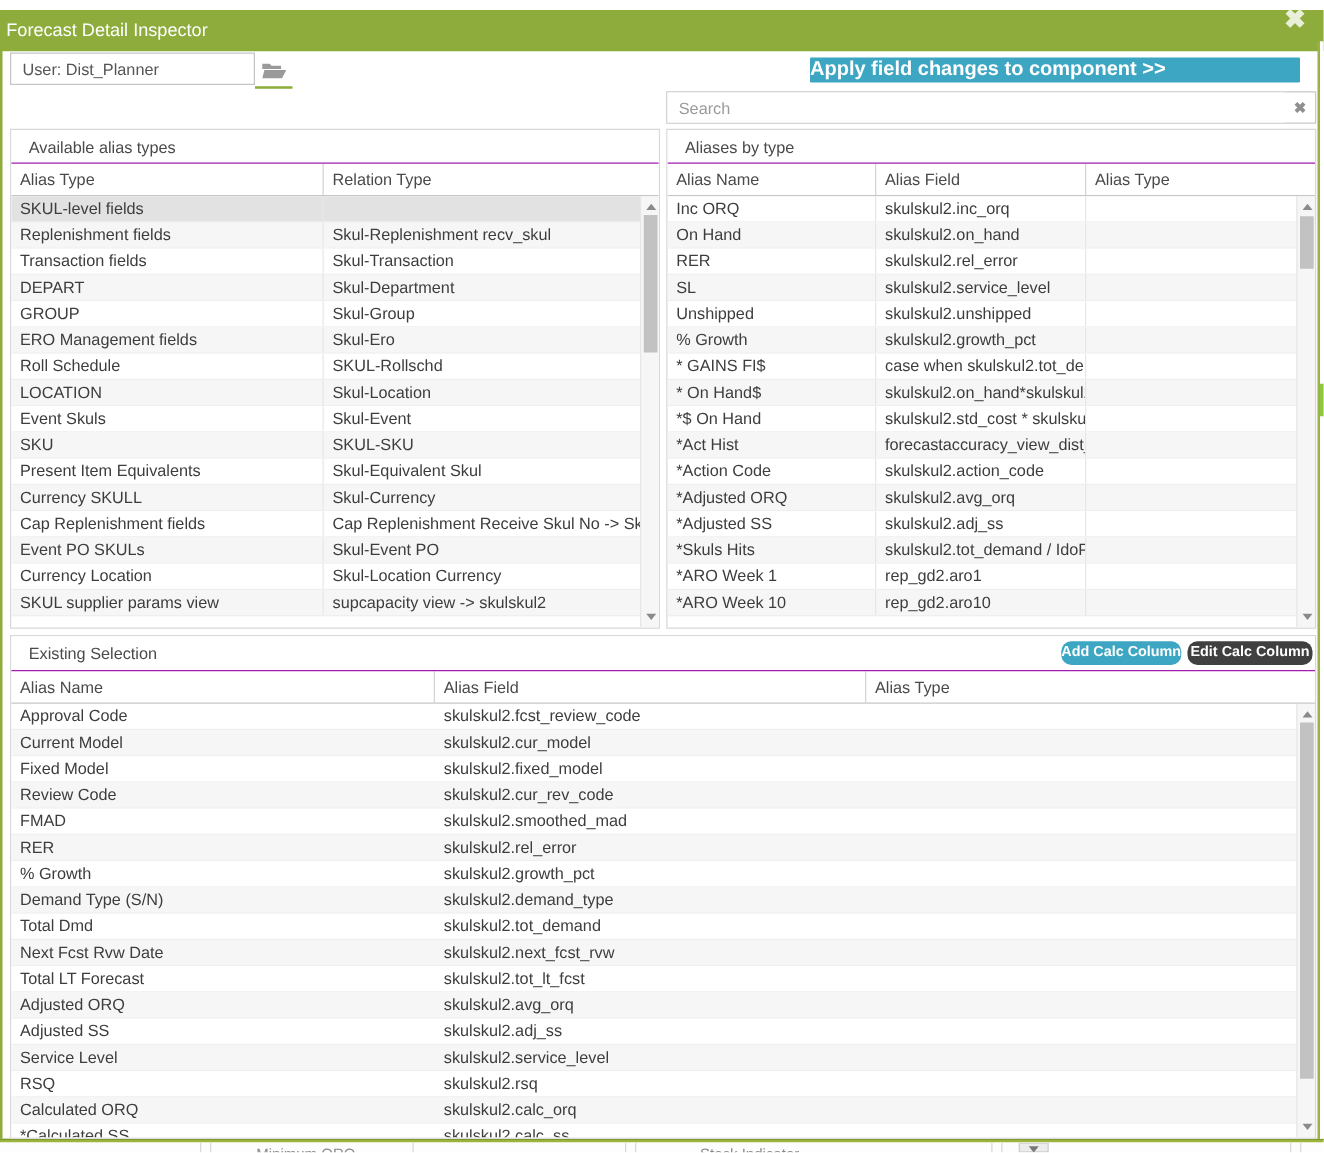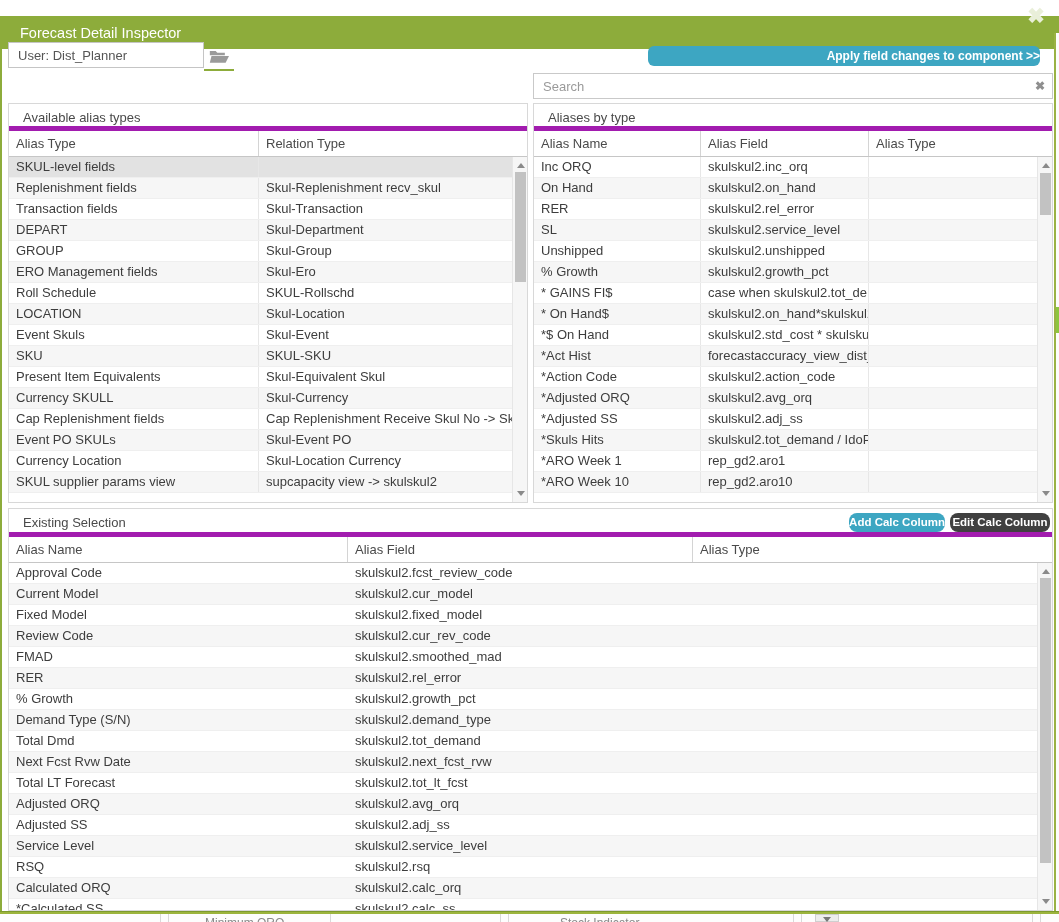--- a/index.html
+++ b/index.html
@@ -7,24 +7,24 @@
   body {
     font-family: "Liberation Sans", sans-serif;
     background: #ffffff;
     position: relative;
     color: #3d3d3d;
   }
   .abs { position: absolute; }
 
   
   .titlebar {
-    left: 0; top: 16px; width: 1059px; height: 33px;
+    left: 0; top: 8px; width: 1059px; height: 33px;
     background: #8dac3b; color: #ffffff;
     display: flex; align-items: center;
-    padding: 0 20px; font-size: 14.5px;
+    padding: 0 5px; font-size: 14.5px;
   }
   .close-btn {
     position: absolute; left: 1022px; top: 2px;
     width: 28px; height: 28px; line-height: 28px;
     text-align: center; color: #e9efd9;
     font-size: 21px; font-weight: bold; cursor: pointer;
   }
   .edge-l { left: 0; top: 33px; width: 2px; height: 878px; background: #8dac3b; }
   .edge-r { left: 1053.5px; top: 33px; width: 2px; height: 878px; background: #9ab244; }
   .edge-b { left: 0; top: 911px; width: 1059px; height: 3px; background: #9cb43d; border-top:1px solid #7d9a2e; }
@@ -33,24 +33,24 @@
   .user-input {
     left: 8px; top: 42px; width: 196px; height: 26px;
     border: 1px solid #c5c5c5; background: #fff;
     font-family: "Liberation Sans", sans-serif;
     font-size: 13px; color: #555; padding: 0 9px; outline: none;
   }
   .folder-btn { left: 205px; top: 45px; width: 28px; height: 23px; text-align:center; cursor: pointer; }
   .tab-underline { left: 204px; top: 69px; width: 30px; height: 2px; background: #8dac3b; }
   .apply-btn {
     left: 648px; top: 46px; width: 392px; height: 20px;
-    background: #3da6c2; border: none; border-radius: 6px;
-    color: #ffffff; font-weight: bold; font-size: 12px;
+    background: #3da6c2; border: none; border-radius: 1px;
+    color: #ffffff; font-weight: bold; font-size: 16px;
     font-family: "Liberation Sans", sans-serif;
-    line-height: 20px; text-align: right; cursor: pointer;
+    line-height: 20px; text-align: left; cursor: pointer;
   }
 
   
   .search-wrap {
     left: 533px; top: 73px; width: 520px; height: 26px;
     border: 1px solid #c9c9c9; background: #fff;
     display: flex; align-items: stretch;
   }
   .search-wrap input {
     flex: 1; border: none; outline: none; padding: 0 9px;
@@ -60,21 +60,21 @@
   .search-clear {
     width: 24px; display: flex; align-items: center; justify-content: center;
     color: #8f8f8f; font-size: 12px; font-weight: bold; cursor: pointer;
   }
 
   
   .panel { border: 1px solid #d8d8d8; background: #fff; overflow: hidden; }
   .panel-title {
     height: 27px; line-height: 27px; padding-left: 14px;
     font-size: 13px; color: #4a4a4a;
-    border-bottom: 5px solid #a21caf; background: #fff;
+    border-bottom: 1px solid #a21caf; background: #fff;
     position: relative;
   }
   .colhead {
     height: 26px; display: flex; border-bottom: 1px solid #c6c6c6; background: #fff;
   }
   .colhead .hcell {
     font-size: 13px; color: #4a4a4a; line-height: 25px;
     padding-left: 7px; border-right: 1px solid #d4d4d4;
     white-space: nowrap; overflow: hidden;
   }

